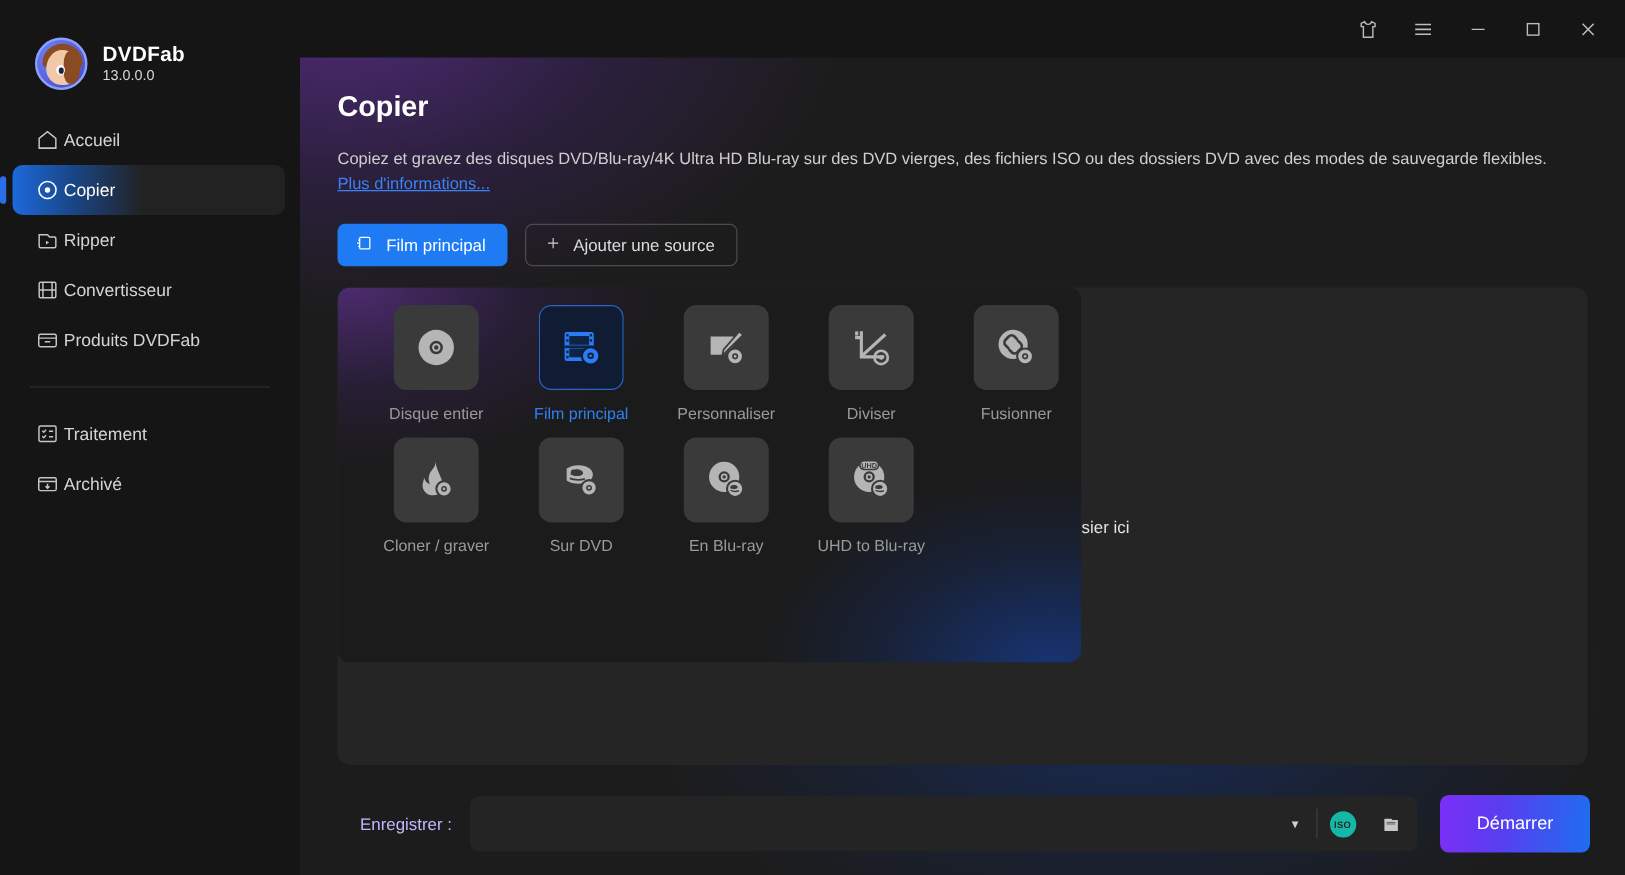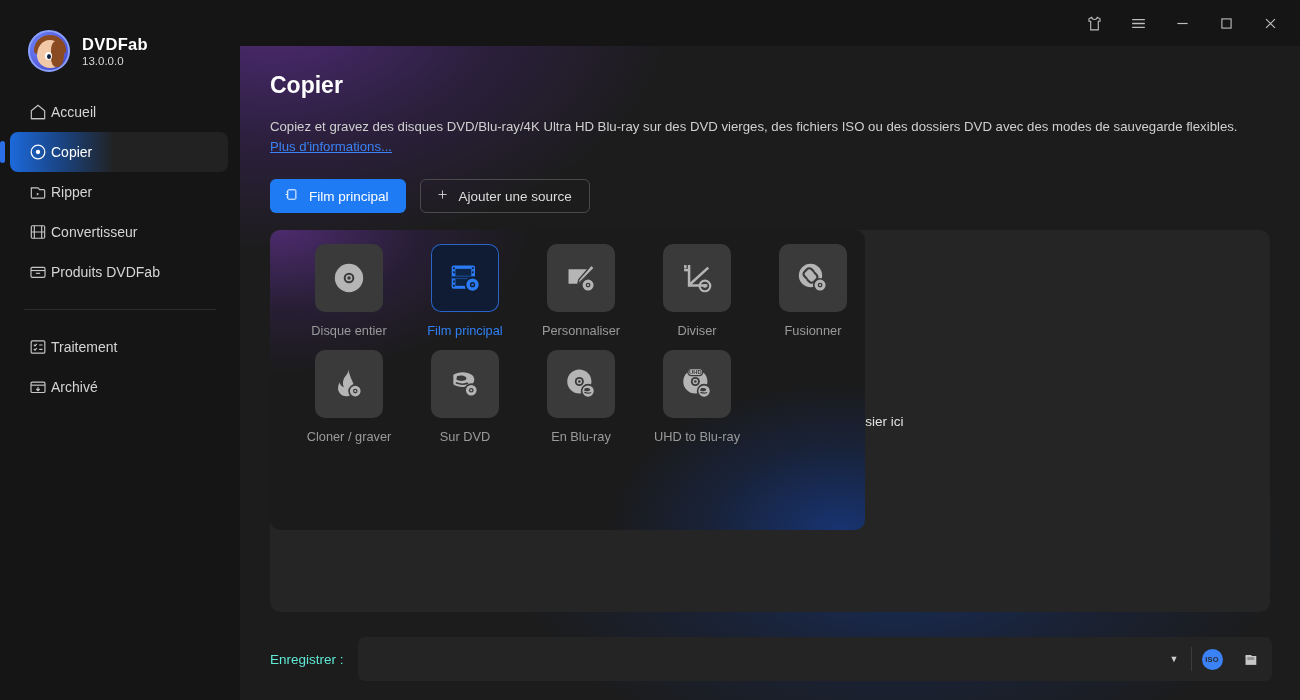--- a/index.html
+++ b/index.html
@@ -226,22 +226,22 @@
 
   
   .bottombar {
     position: relative; z-index: 2;
     height: 82px; flex: 0 0 82px;
     display: flex; align-items: center;
     padding: 0 28px 0 30px;
     gap: 0;
   }
   .save-label {
-    font-size: 13.5px; color: #5eead4;
-    margin-right: 14px; white-space: nowrap;
+    font-size: 13.5px; color: #c4b5fd;
+    margin-right: 14px; white-space: nowrap; margin-left: 18px;
   }
   .save-box {
     flex: 1 1 auto;
     height: 44px;
     background: #242424;
     border-radius: 7px;
     display: flex; align-items: center;
   }
   .save-input {
     flex: 1 1 auto; height: 44px;
@@ -257,21 +257,21 @@
   }
   .save-div {
     width: 1px; height: 24px; background: #3d3d3d;
   }
   .save-iso, .save-folder {
     width: 40px; height: 44px;
     display: flex; align-items: center; justify-content: center;
   }
   .iso-badge {
     width: 21px; height: 21px; border-radius: 50%;
-    background: #3b82f6; color: #2a2a2a;
+    background: #14b8a6; color: #2a2a2a;
     font-size: 7.5px; font-weight: bold;
     display: flex; align-items: center; justify-content: center;
     letter-spacing: .2px;
   }
   .start-btn {
     margin-left: 18px;
     width: 120px; height: 46px;
     border: none; border-radius: 7px;
     background: linear-gradient(95deg, #7b2ff7 0%, #5a3df0 40%, #1e6ef0 100%);
     color: #fff; font-size: 14.5px;
@@ -595,16 +595,17 @@
           <span class="iso-badge">ISO</span>
         </div>
         <div class="save-folder">
           <svg width="21" height="19" viewBox="0 0 24 24">
             <path d="M3.2 6.2h7l1.6 2.1h-8.6z" fill="#c7c7c7"></path>
             <path d="M3.2 7.6h13.6v11.2H3.2z" fill="#c7c7c7"></path>
             <path d="M5.4 10h8.8M5.4 11.6h8.8" stroke="#555" stroke-width="0.9"></path>
           </svg>
         </div>
       </div>
+      <button class="start-btn">Démarrer</button>
     </div>
   </section>
 
 </div>
 
 </body></html>

